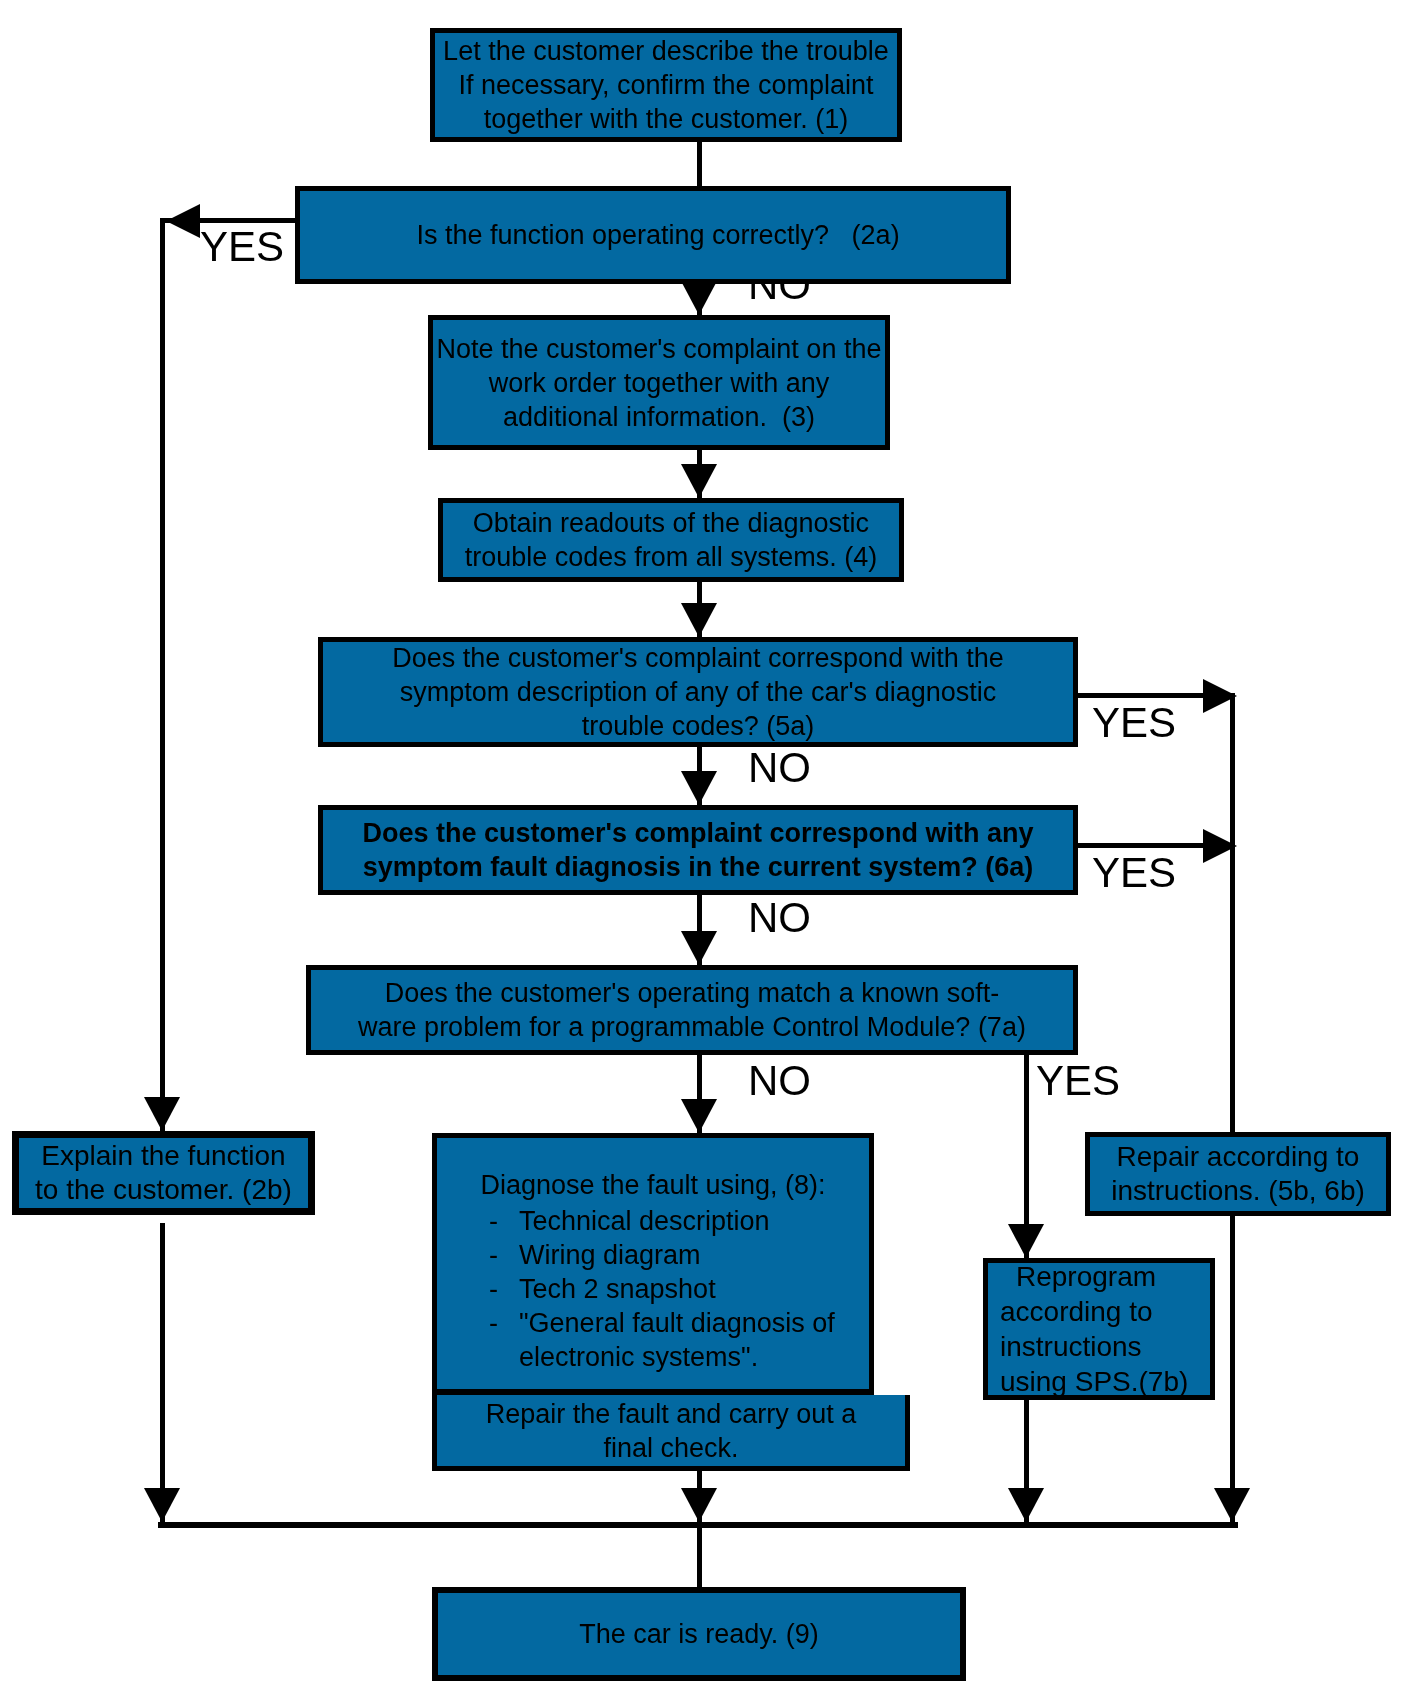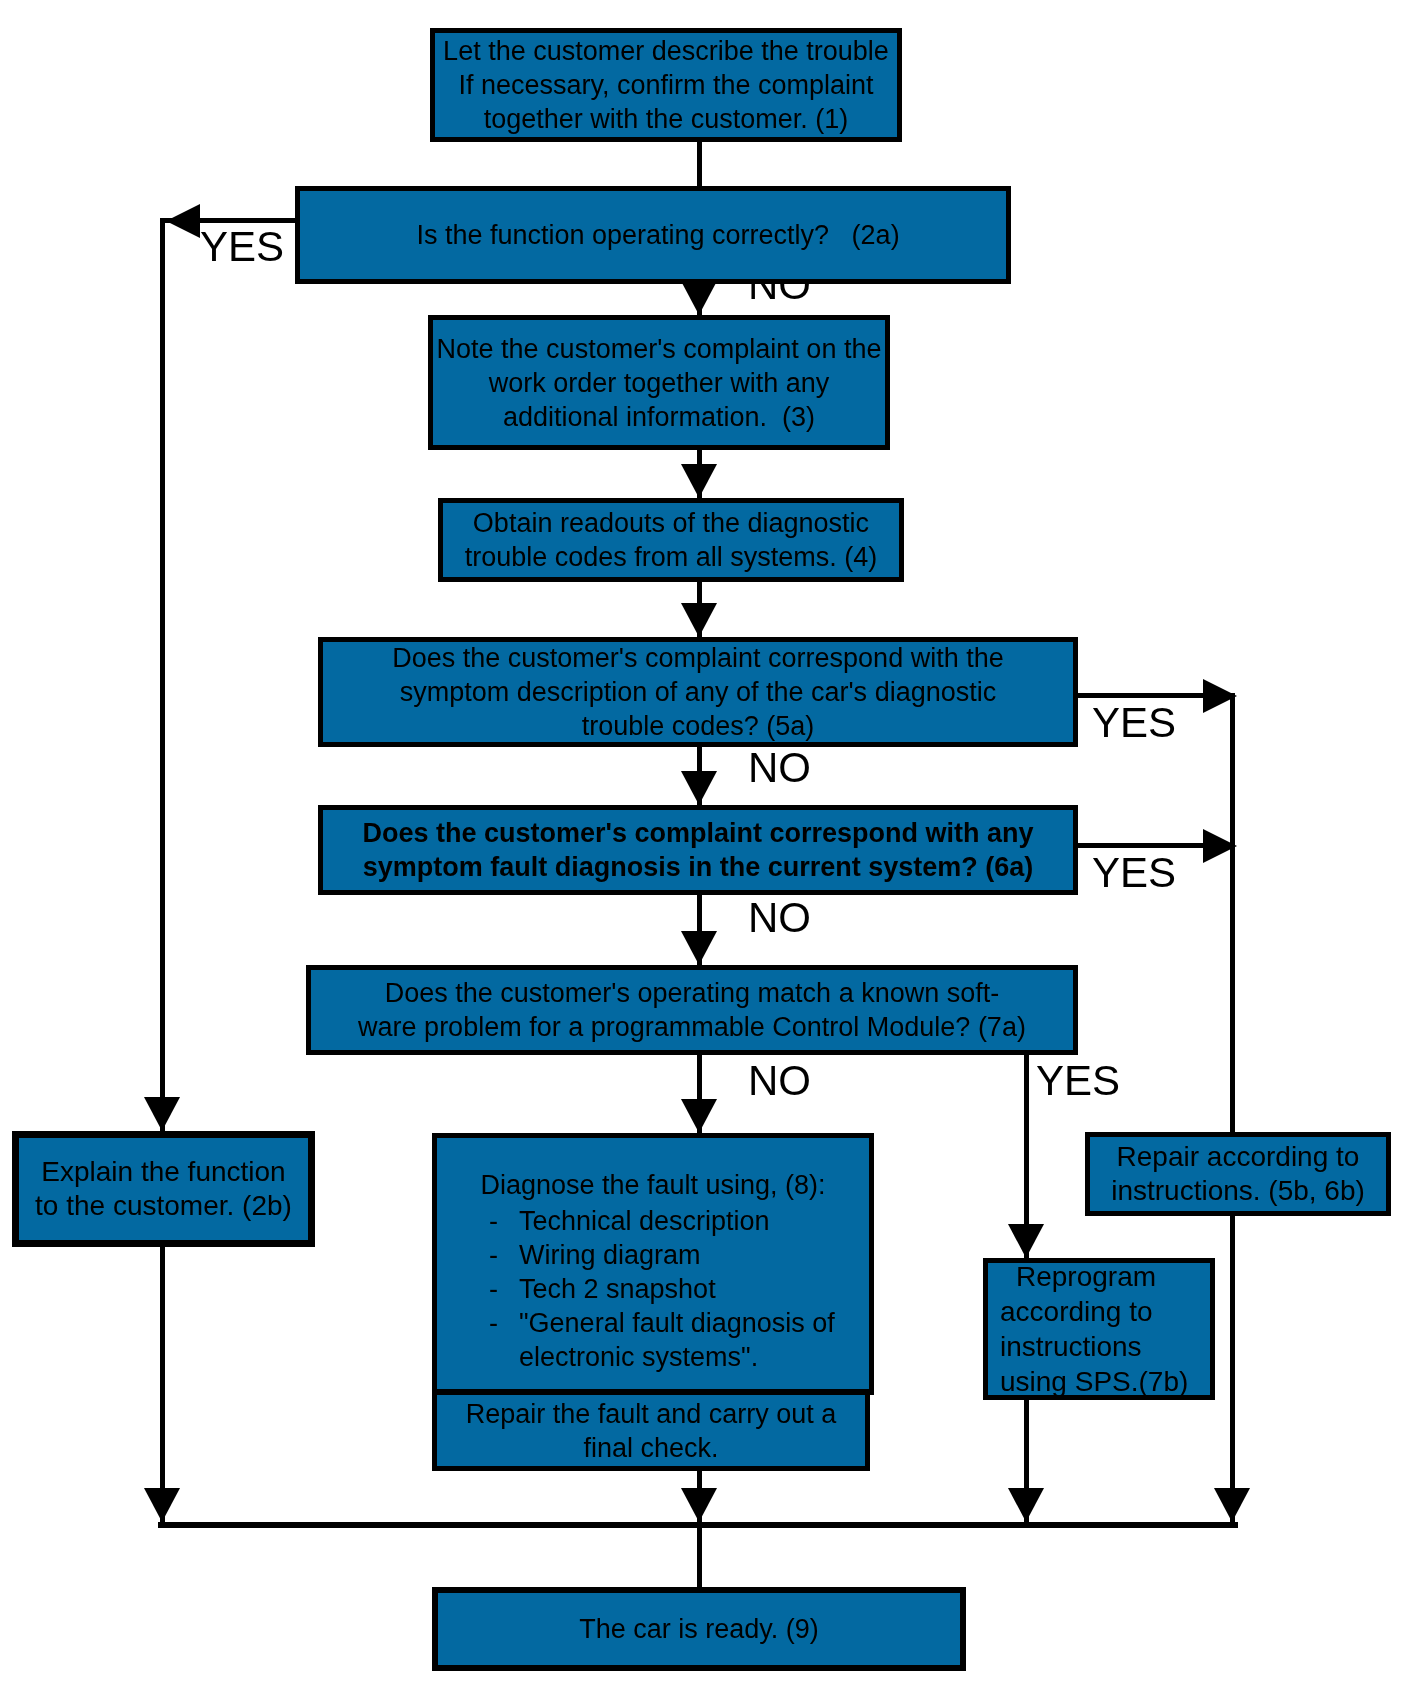--- a/index.html
+++ b/index.html
@@ -166,29 +166,29 @@
 
   <div class="node" id="node8" style="left:432px;top:1133px;width:442px;height:262px;border-bottom-width:6px;">
     <div class="b8-heading">Diagnose the fault using, (8):</div>
     <div class="b8-item"><span>Technical description</span></div>
     <div class="b8-item"><span>Wiring diagram</span></div>
     <div class="b8-item"><span>Tech 2 snapshot</span></div>
     <div class="b8-item"><span>"General fault diagnosis of
 electronic systems".</span></div>
   </div>
 
-  <div class="node" id="node8b" style="left:432px;top:1395px;width:438px;height:76px;">Repair the fault and carry out a
+  <div class="node" id="node8b" style="left:432px;top:1395px;width:478px;height:76px;">Repair the fault and carry out a
 final check.</div>
 
-  <div class="node" id="node2b" style="left:12px;top:1131px;width:303px;height:116px;">Explain the function
+  <div class="node" id="node2b" style="left:12px;top:1131px;width:303px;height:84px;">Explain the function
 to the customer. (2b)</div>
 
   <div class="node" id="node5b6b" style="left:1085px;top:1132px;width:306px;height:84px;">Repair according to
 instructions. (5b, 6b)</div>
 
   <div class="node" id="node7b" style="left:983px;top:1258px;width:232px;height:142px;">Reprogram
 according to
 instructions
 using SPS.(7b)</div>
 
-  <div class="node" id="node9" style="left:432px;top:1587px;width:534px;height:84px;">The car is ready. (9)</div>
+  <div class="node" id="node9" style="left:432px;top:1587px;width:534px;height:94px;">The car is ready. (9)</div>
 
 </div>
 
 </body></html>

